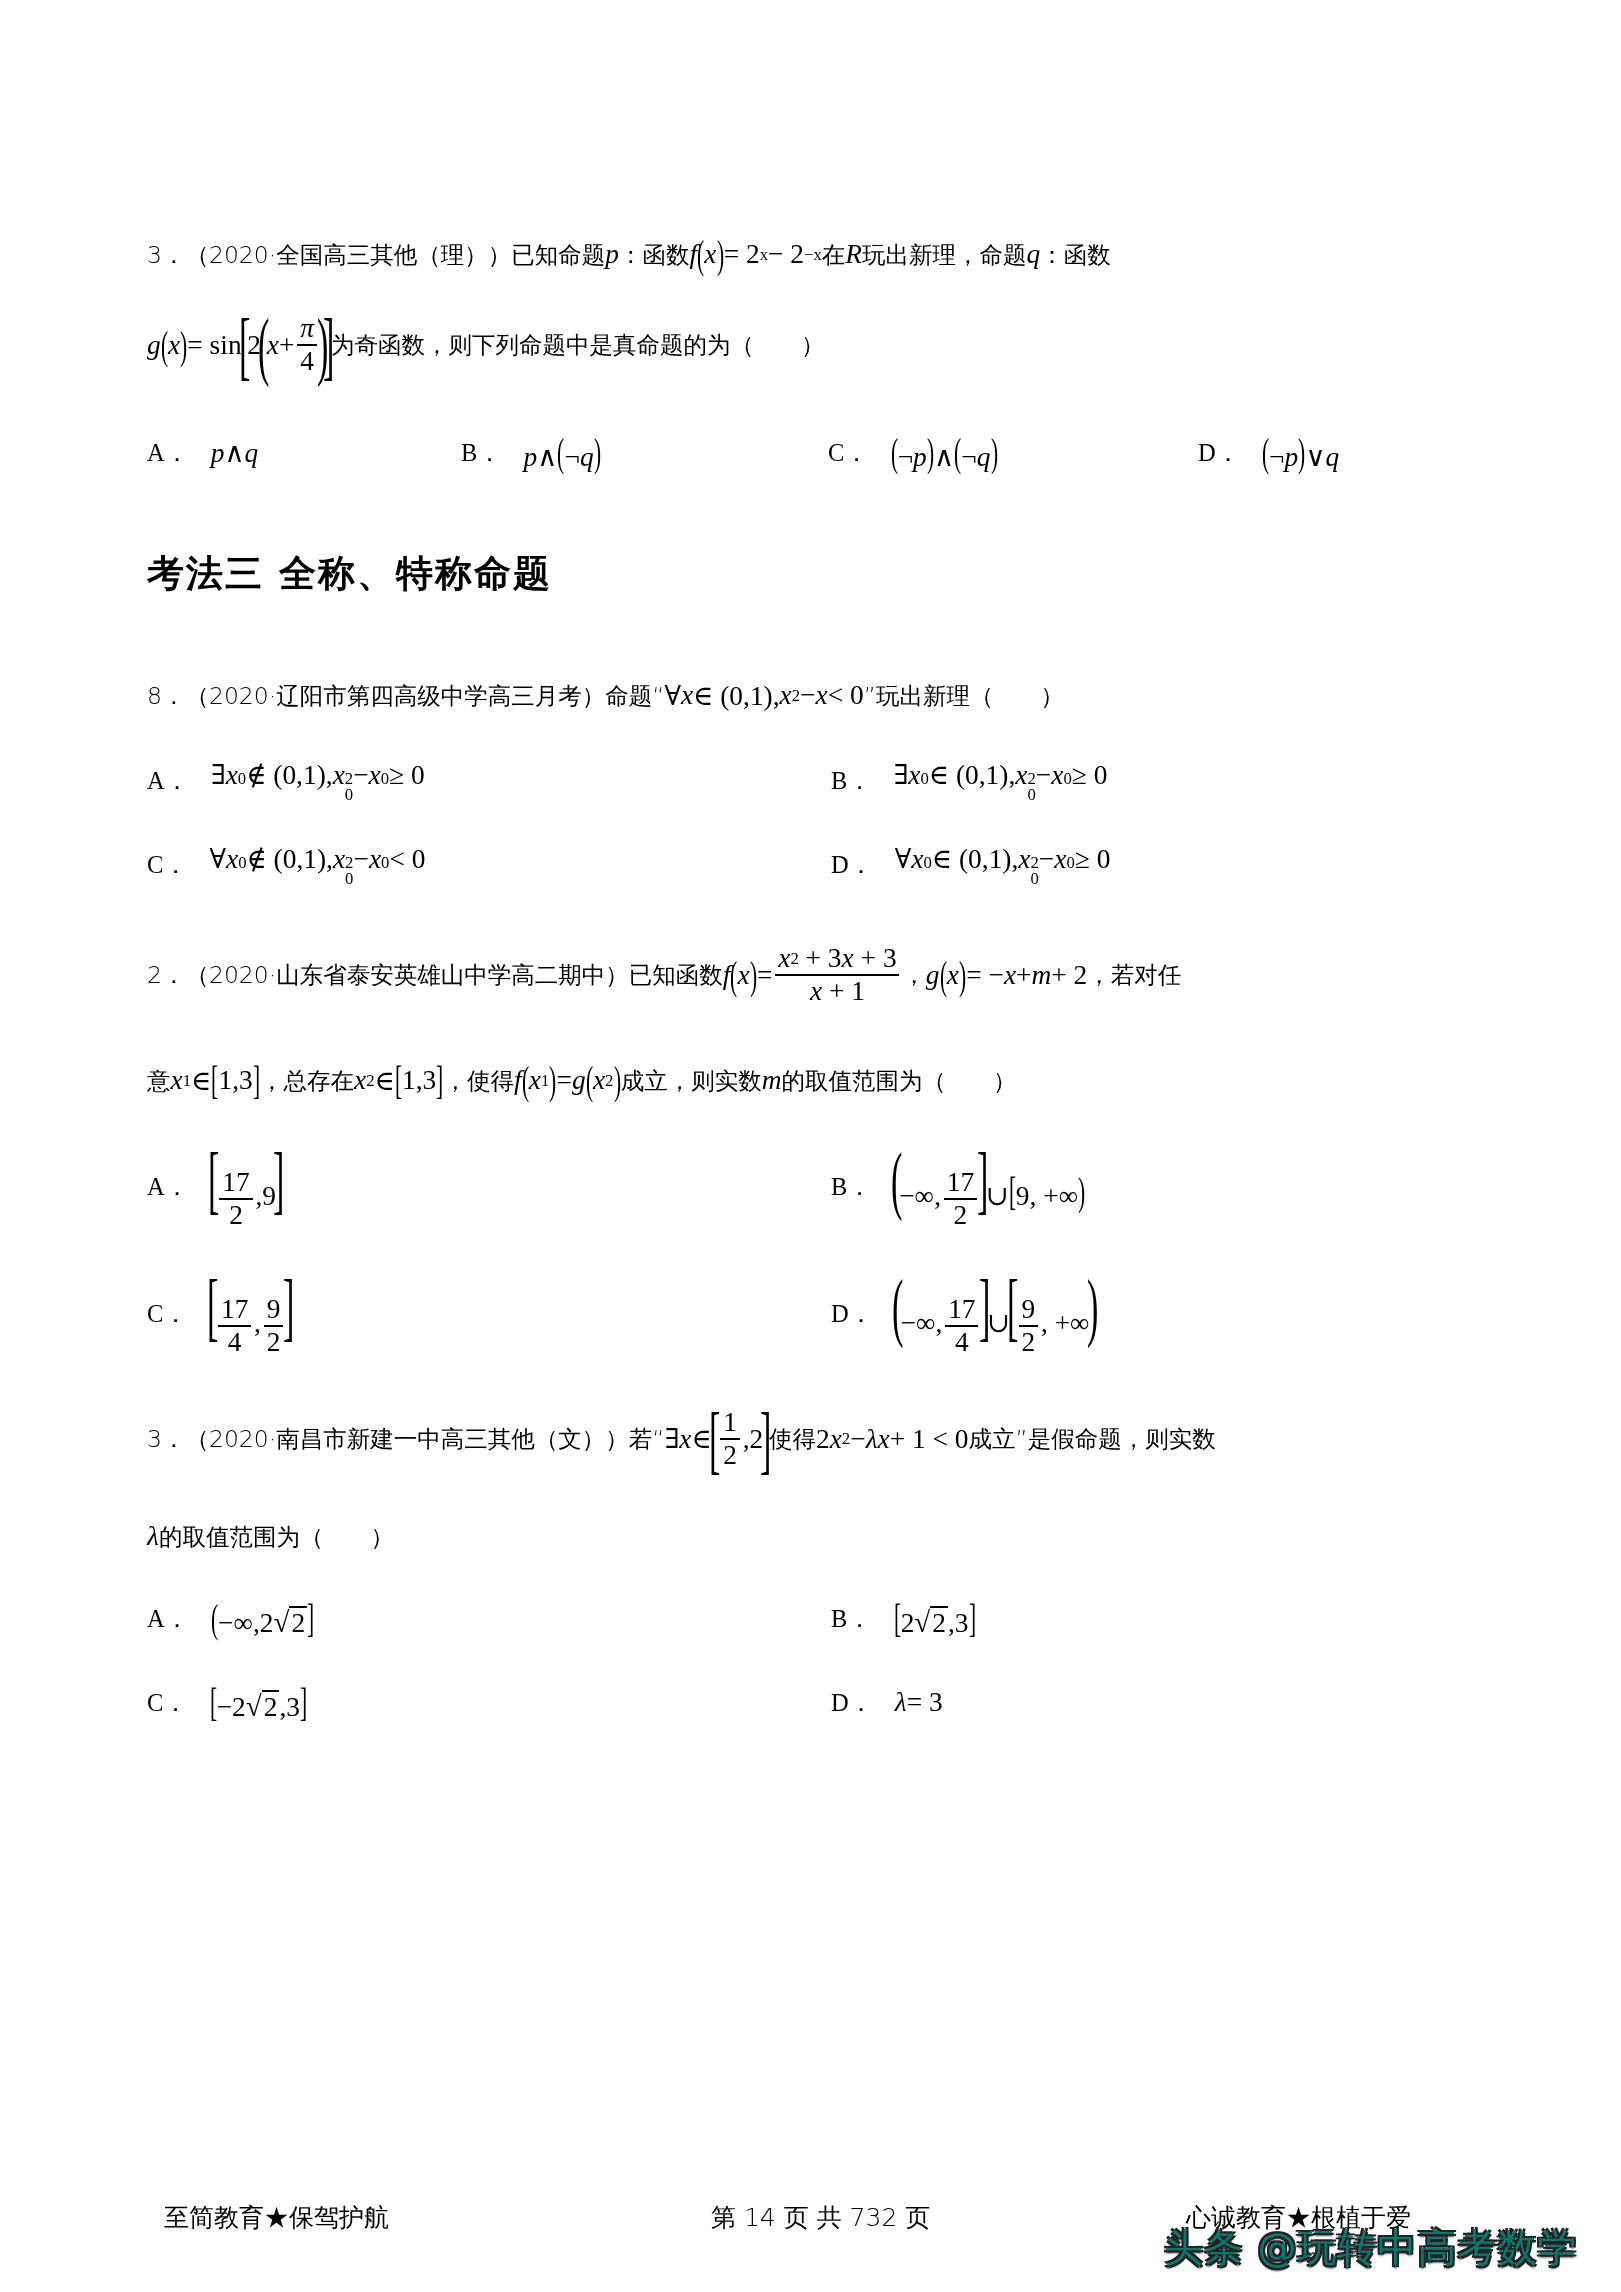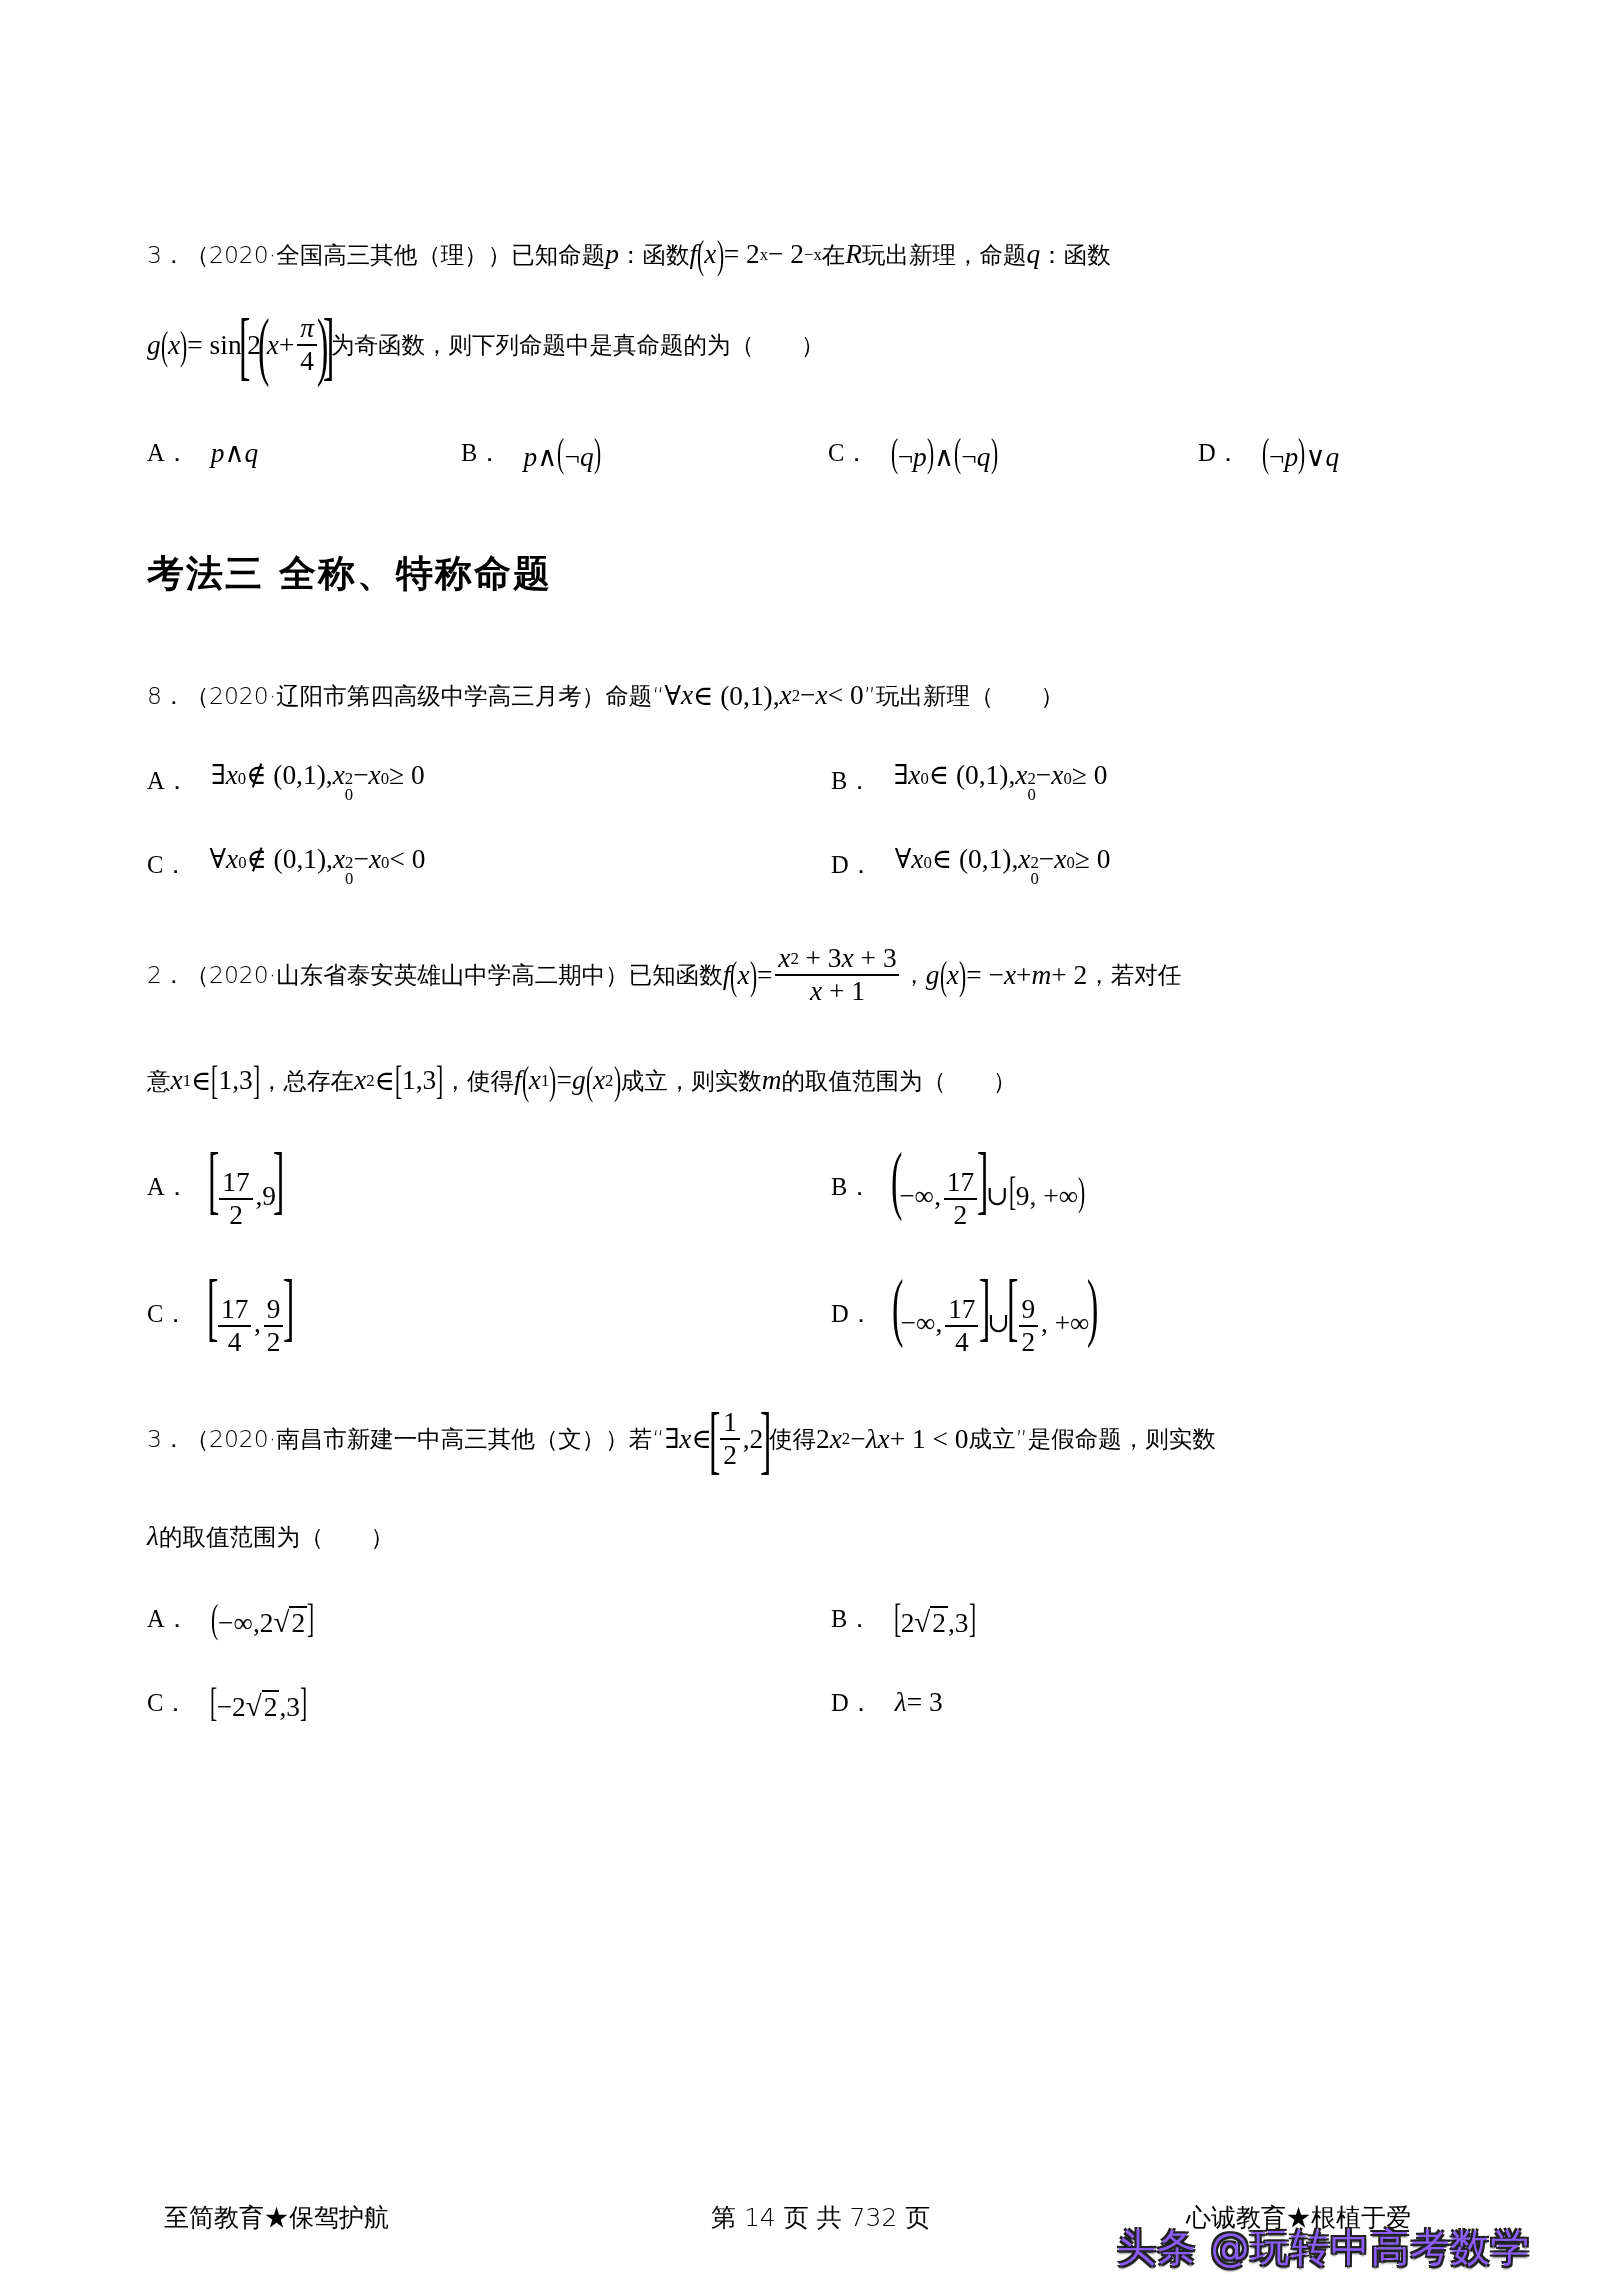--- a/index.html
+++ b/index.html
@@ -36,22 +36,22 @@
   .frac .bar { align-self: stretch; height: 2px; background: #000; }
   .big { display: inline-block; font-weight: 200; transform-origin: center; line-height: 1; }
   .big.b1 { font-size: 39px; transform: scaleX(0.55); margin: 0 -2.9px; }
   .big.b2 { font-size: 76px; transform: scaleX(0.45); margin: 0 -9.8px; }
   .sqrt { display: inline-flex; align-items: flex-end; }
   .sqrt .rad { font-size: 29px; }
   .sqrt .under { border-top: 2px solid #000; padding: 0 2px; margin-top: 2px; }
 
   
   .footer { position: absolute; top: 2201px; font-size: 25px; font-family: "DejaVu Sans", sans-serif; font-weight: 300; white-space: nowrap; }
-  .watermark { position: absolute; left: 1117px; top: 2221px; font-size: 39px; font-family: "DejaVu Sans", sans-serif;
-               color: #8b5cf6; white-space: nowrap; letter-spacing: 1px;
+  .watermark { position: absolute; left: 1164px; top: 2221px; font-size: 39px; font-family: "DejaVu Sans", sans-serif;
+               color: #0f766e; white-space: nowrap; letter-spacing: 1px;
                text-shadow: -2px -2px 0 #222, 2px -2px 0 #222, -2px 2px 0 #222, 2px 2px 0 #222, 0 2.9px 2px #444; }
 </style>
 </head>
 <body>
 
 <div class="page">
 
 
   <div class="line" style="top:235px; height:39px">
       <span class="cn">3．（2020·全国高三其他（理））已知命题</span>

